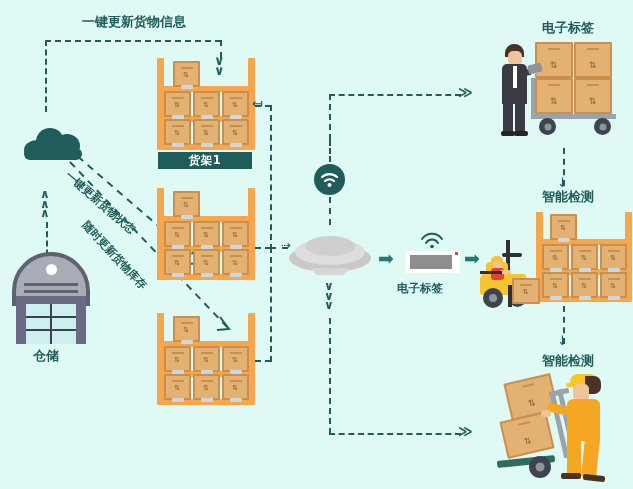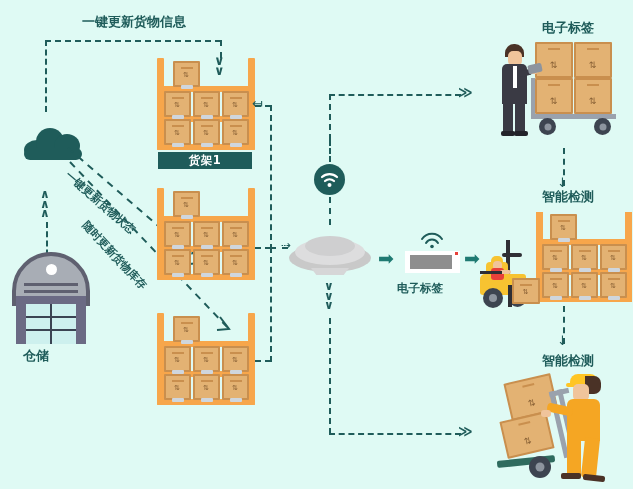--- a/index.html
+++ b/index.html
@@ -112,21 +112,21 @@
     <div class="wh-dome" style="left:0;top:0;width:78px;height:54px;"></div>
     <div class="wh-dot" style="left:34px;top:12px;width:11px;height:11px;"></div>
     <div class="wh-stripe" style="left:12px;top:31px;width:54px;height:3px;"></div>
     <div class="wh-stripe" style="left:12px;top:38px;width:54px;height:3px;"></div>
     <div class="wh-body" style="left:4px;top:44px;width:70px;height:48px;"></div>
     <div class="wh-door" style="left:14px;top:52px;width:50px;height:40px;"></div>
     <div class="wh-mul" style="left:38px;top:52px;width:1.5px;height:40px;"></div>
     <div class="wh-mul" style="left:14px;top:64px;width:50px;height:1.5px;"></div>
     <div class="wh-mul" style="left:14px;top:77px;width:50px;height:1.5px;"></div>
   </div>
-  <div class="abs lbl lbl-title" style="left:23px;top:347px;">仓储</div>
+  <div class="abs lbl lbl-title" style="left:33px;top:347px;">仓储</div>
 
   <div class="shelf" style="left:157px;top:58px;">
     <div class="post" style="left:0;top:0;height:92px;"></div>
     <div class="post" style="right:0;top:0;height:92px;"></div>
     <div class="beam" style="top:28px;"></div>
     <div class="beam" style="top:58px;"></div>
     <div class="beam" style="top:86px;"></div>
     <div class="box" style="left:16px;top:3px;width:27px;height:26px;">
         <span class="tape"></span>
         <span class="ar">⇅</span>

